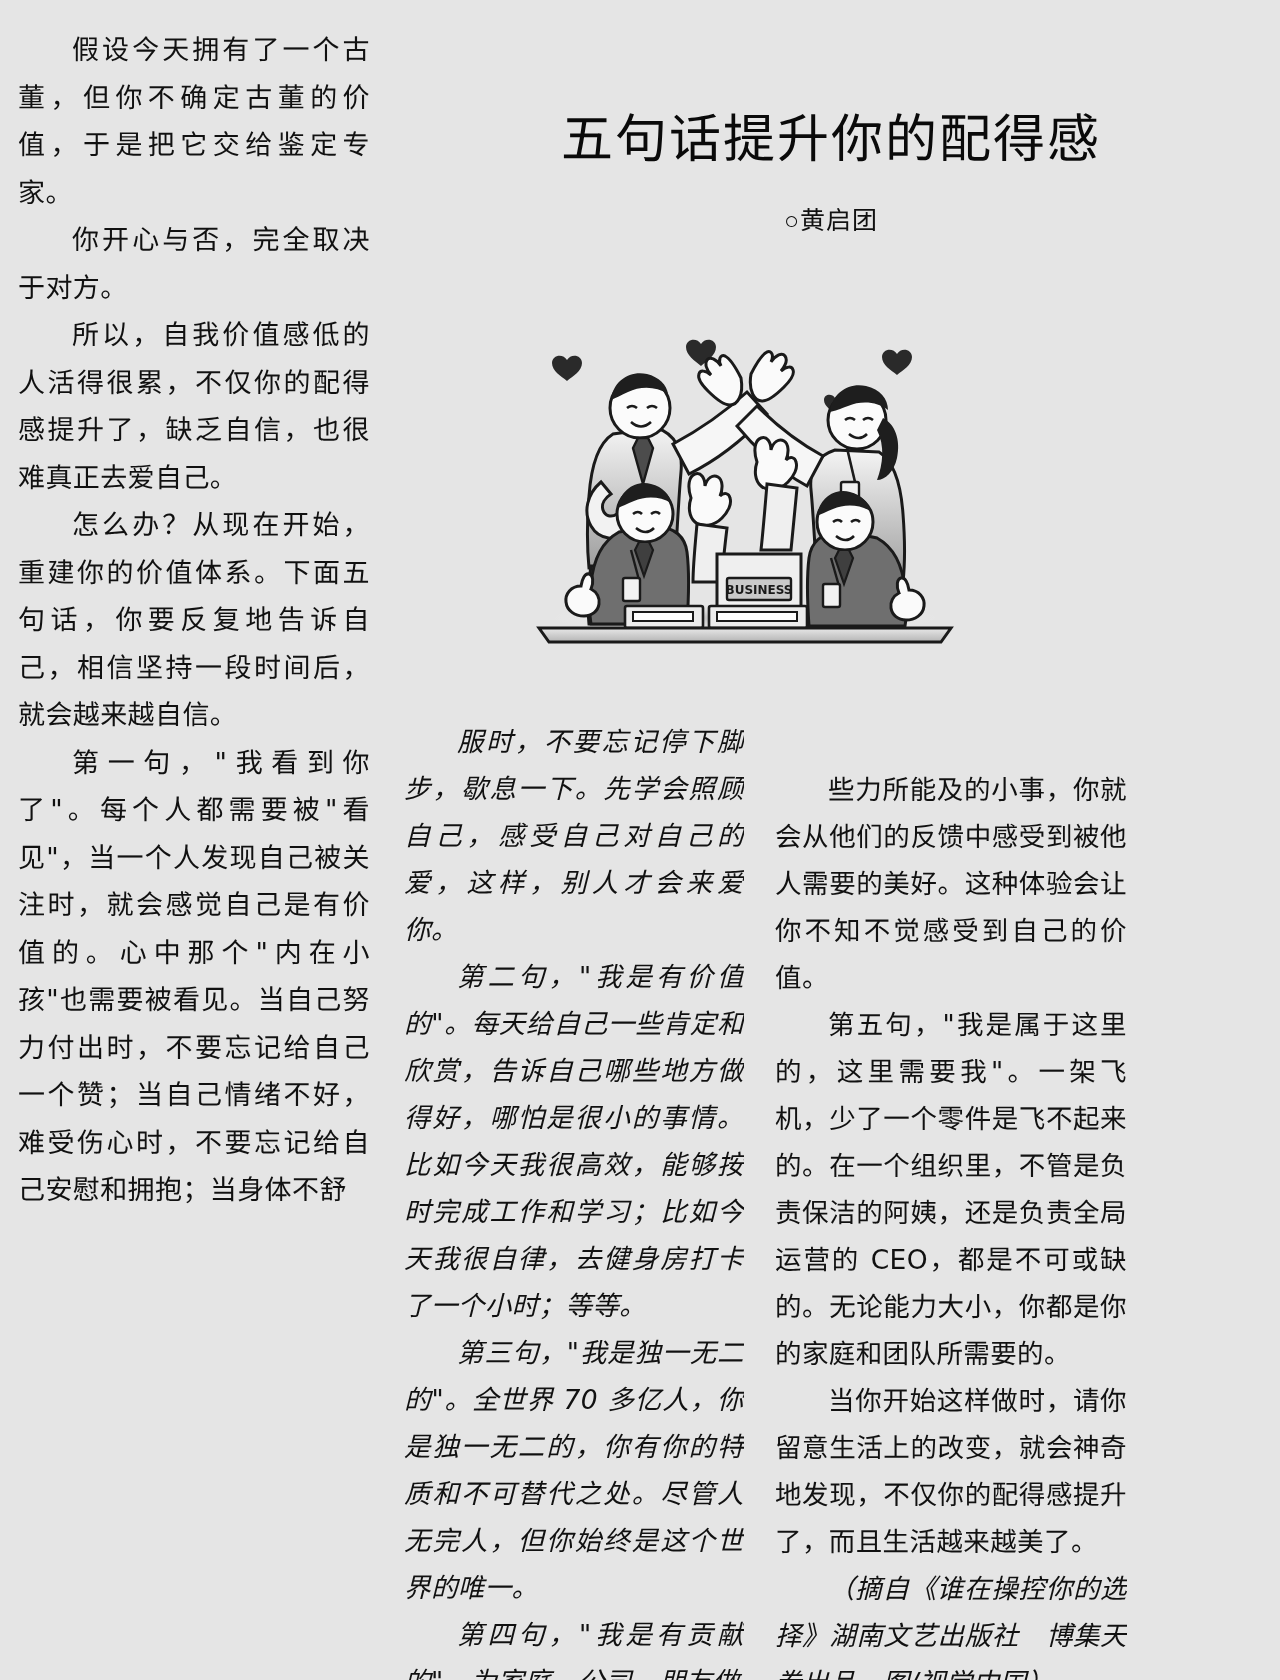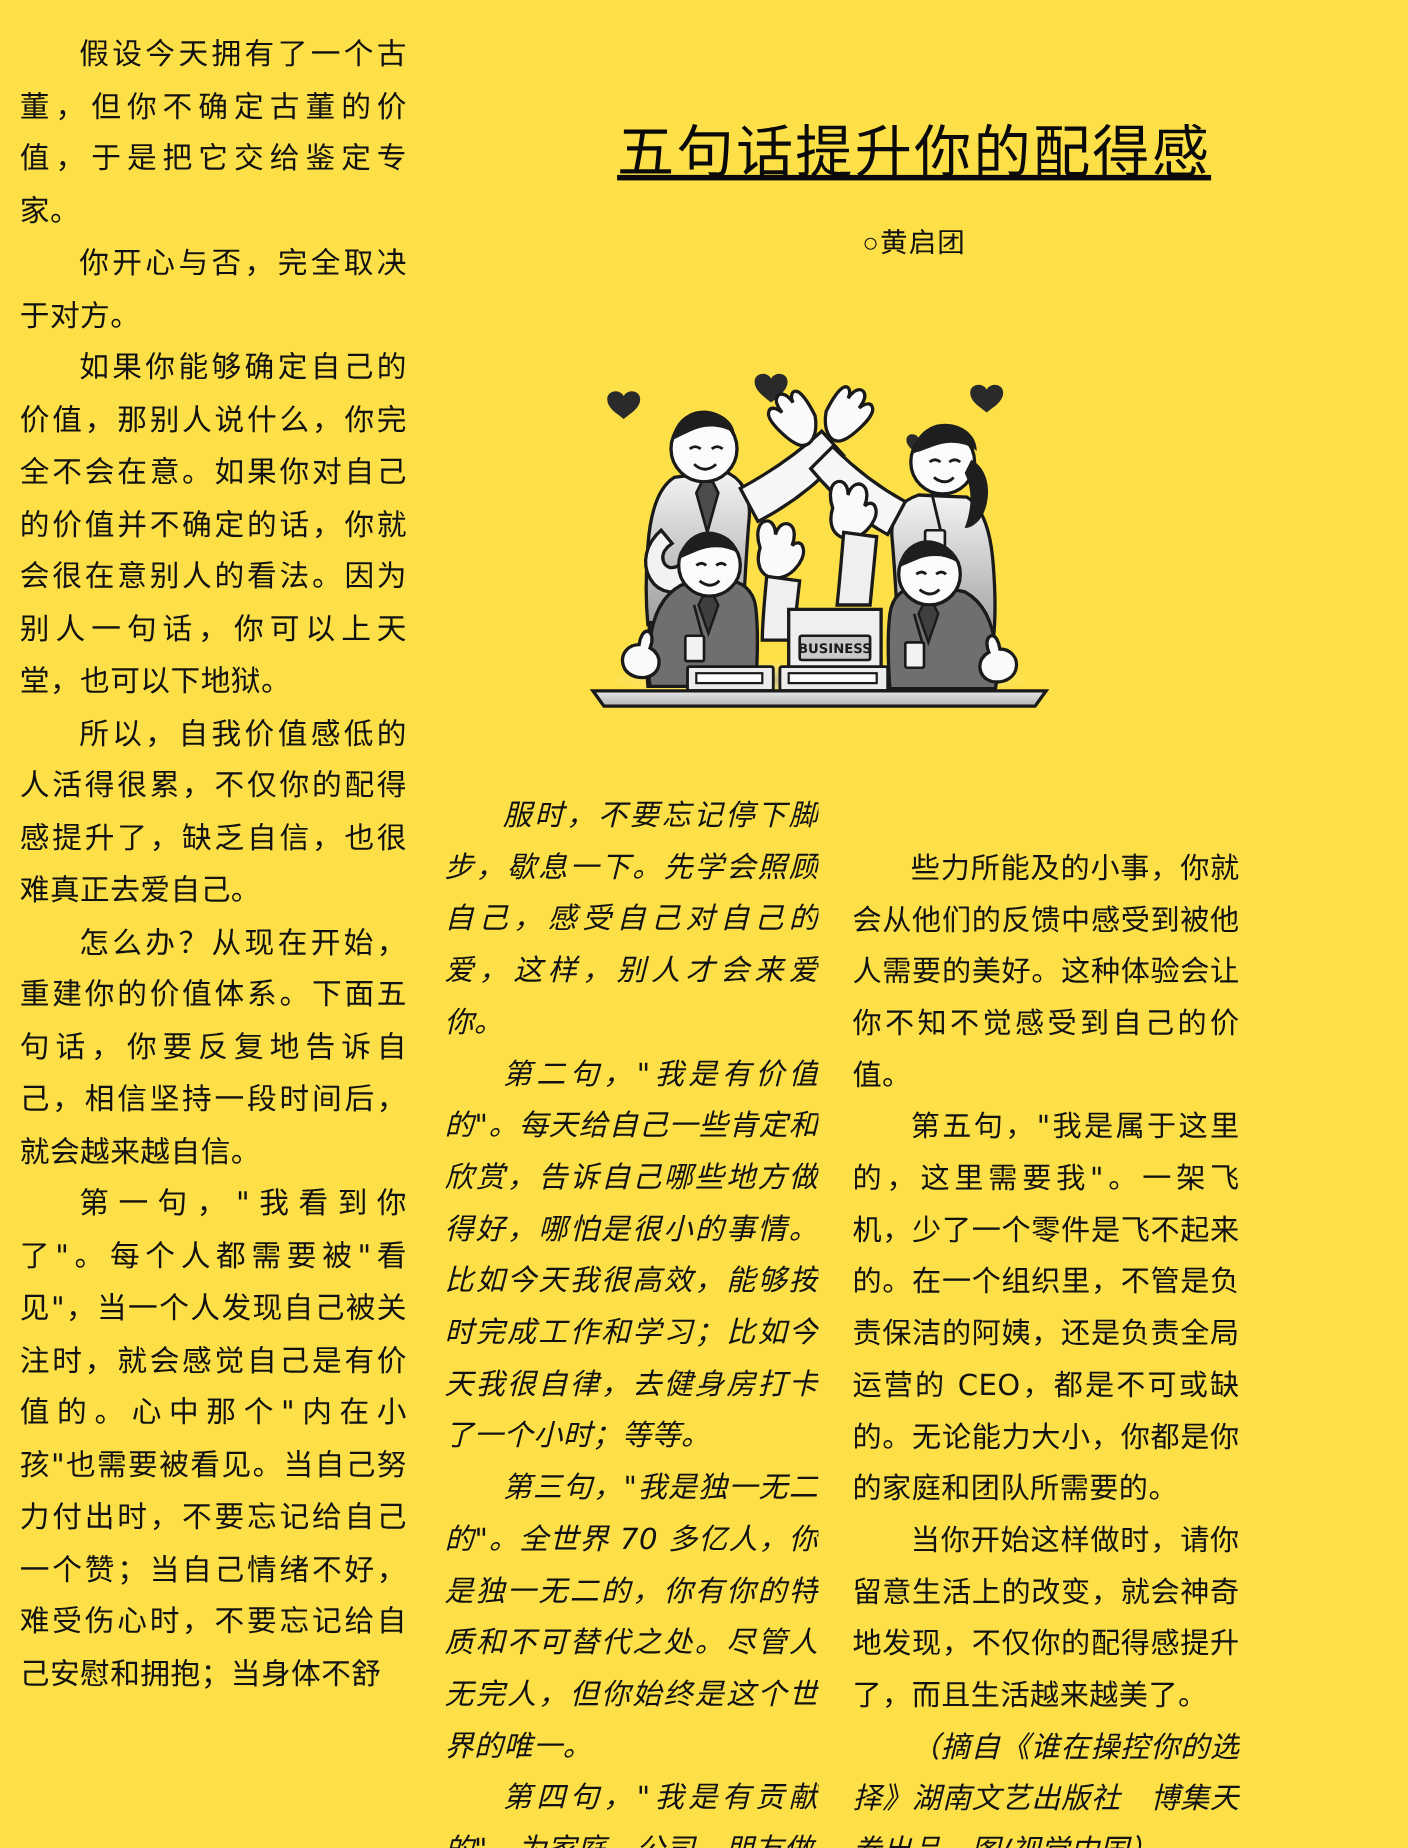--- a/index.html
+++ b/index.html
@@ -13,21 +13,21 @@
     overflow: hidden;
     font-family: "Liberation Sans", "DejaVu Sans", sans-serif;
     color: #111111;
     position: relative;
   }
 
   .page {
     position: relative;
     width: 1280px;
     height: 1680px;
-    background: #fde047;
+    background: #e5e5e5;
   }
 
   
   .col-left {
     position: absolute;
     left: 18px;
     top: 26px;
     width: 352px;
     height: 1654px;
     overflow: hidden;
@@ -45,21 +45,20 @@
   .article-title {
     text-align: center;
     font-size: 52px;
     line-height: 1.2;
     letter-spacing: 2px;
     font-weight: 400;
     color: #0a0a0a;
     margin: 82px 0 0 0;
     font-family: "DejaVu Sans", "Liberation Sans", sans-serif;
     white-space: nowrap;
-    text-decoration: underline;
   }
 
   .byline {
     text-align: center;
     font-size: 25px;
     letter-spacing: 1px;
     margin-top: 30px;
     color: #111111;
   }
 
@@ -121,21 +120,20 @@
 </style>
 </head>
 <body>
 
 <div class="page">
 
   <div class="col-left">
     <div class="body-text">
       <p>假设今天拥有了一个古董，但你不确定古董的价值，于是把它交给鉴定专家。</p>
       <p>你开心与否，完全取决于对方。</p>
-      <p>如果你能够确定自己的价值，那别人说什么，你完全不会在意。如果你对自己的价值并不确定的话，你就会很在意别人的看法。因为别人一句话，你可以上天堂，也可以下地狱。</p>
       <p>所以，自我价值感低的人活得很累，不仅你的配得感提升了，缺乏自信，也很难真正去爱自己。</p>
       <p>怎么办？从现在开始，重建你的价值体系。下面五句话，你要反复地告诉自己，相信坚持一段时间后，就会越来越自信。</p>
       <p>第一句，"我看到你了"。每个人都需要被"看见"，当一个人发现自己被关注时，就会感觉自己是有价值的。心中那个"内在小孩"也需要被看见。当自己努力付出时，不要忘记给自己一个赞；当自己情绪不好，难受伤心时，不要忘记给自己安慰和拥抱；当身体不舒</p>
     </div>
   </div>
 
   <div class="header-area">
     <h1 class="article-title">五句话提升你的配得感</h1>
     <div class="byline">○黄启团</div>
 

